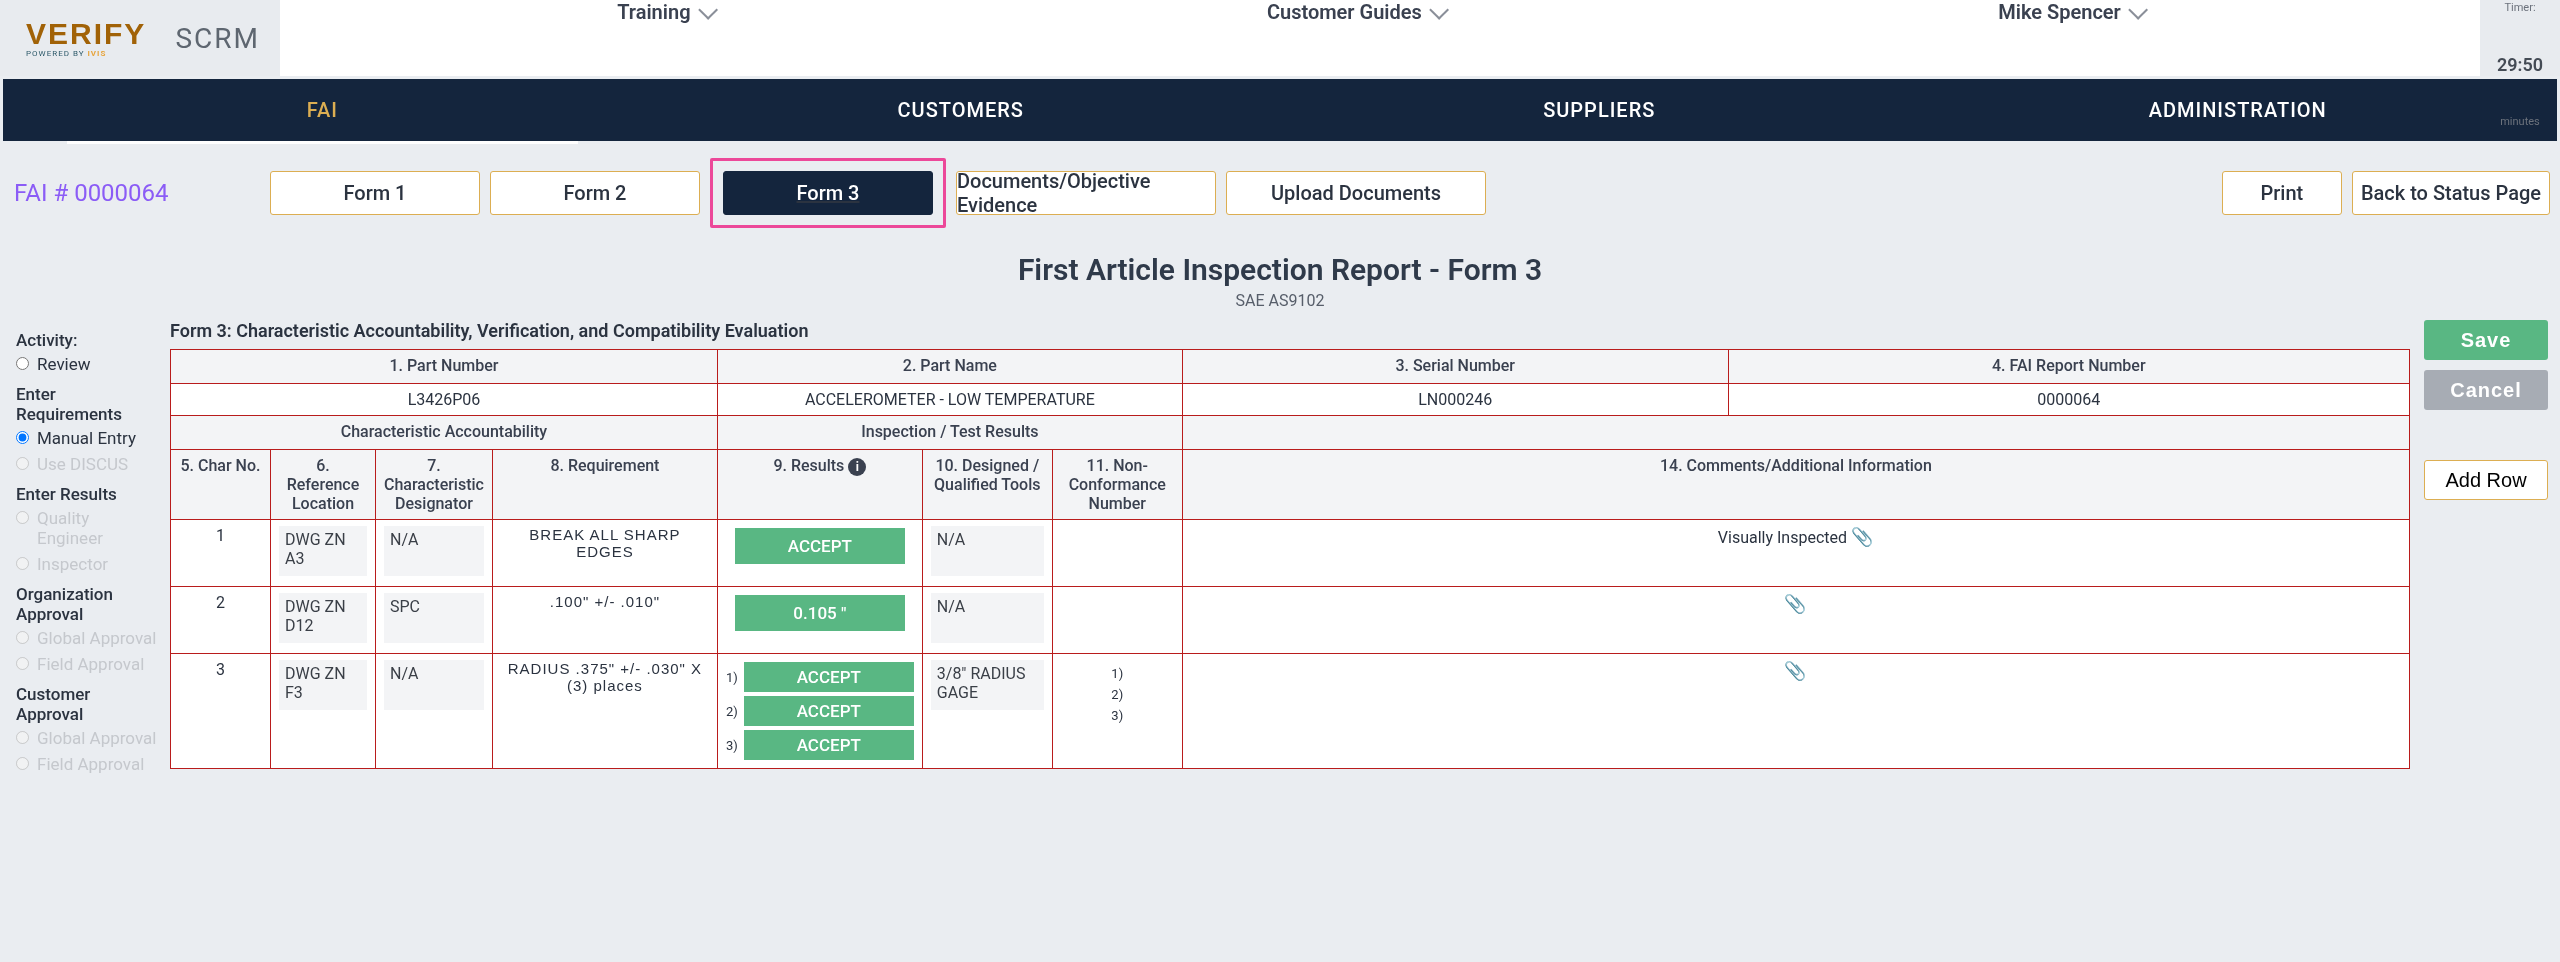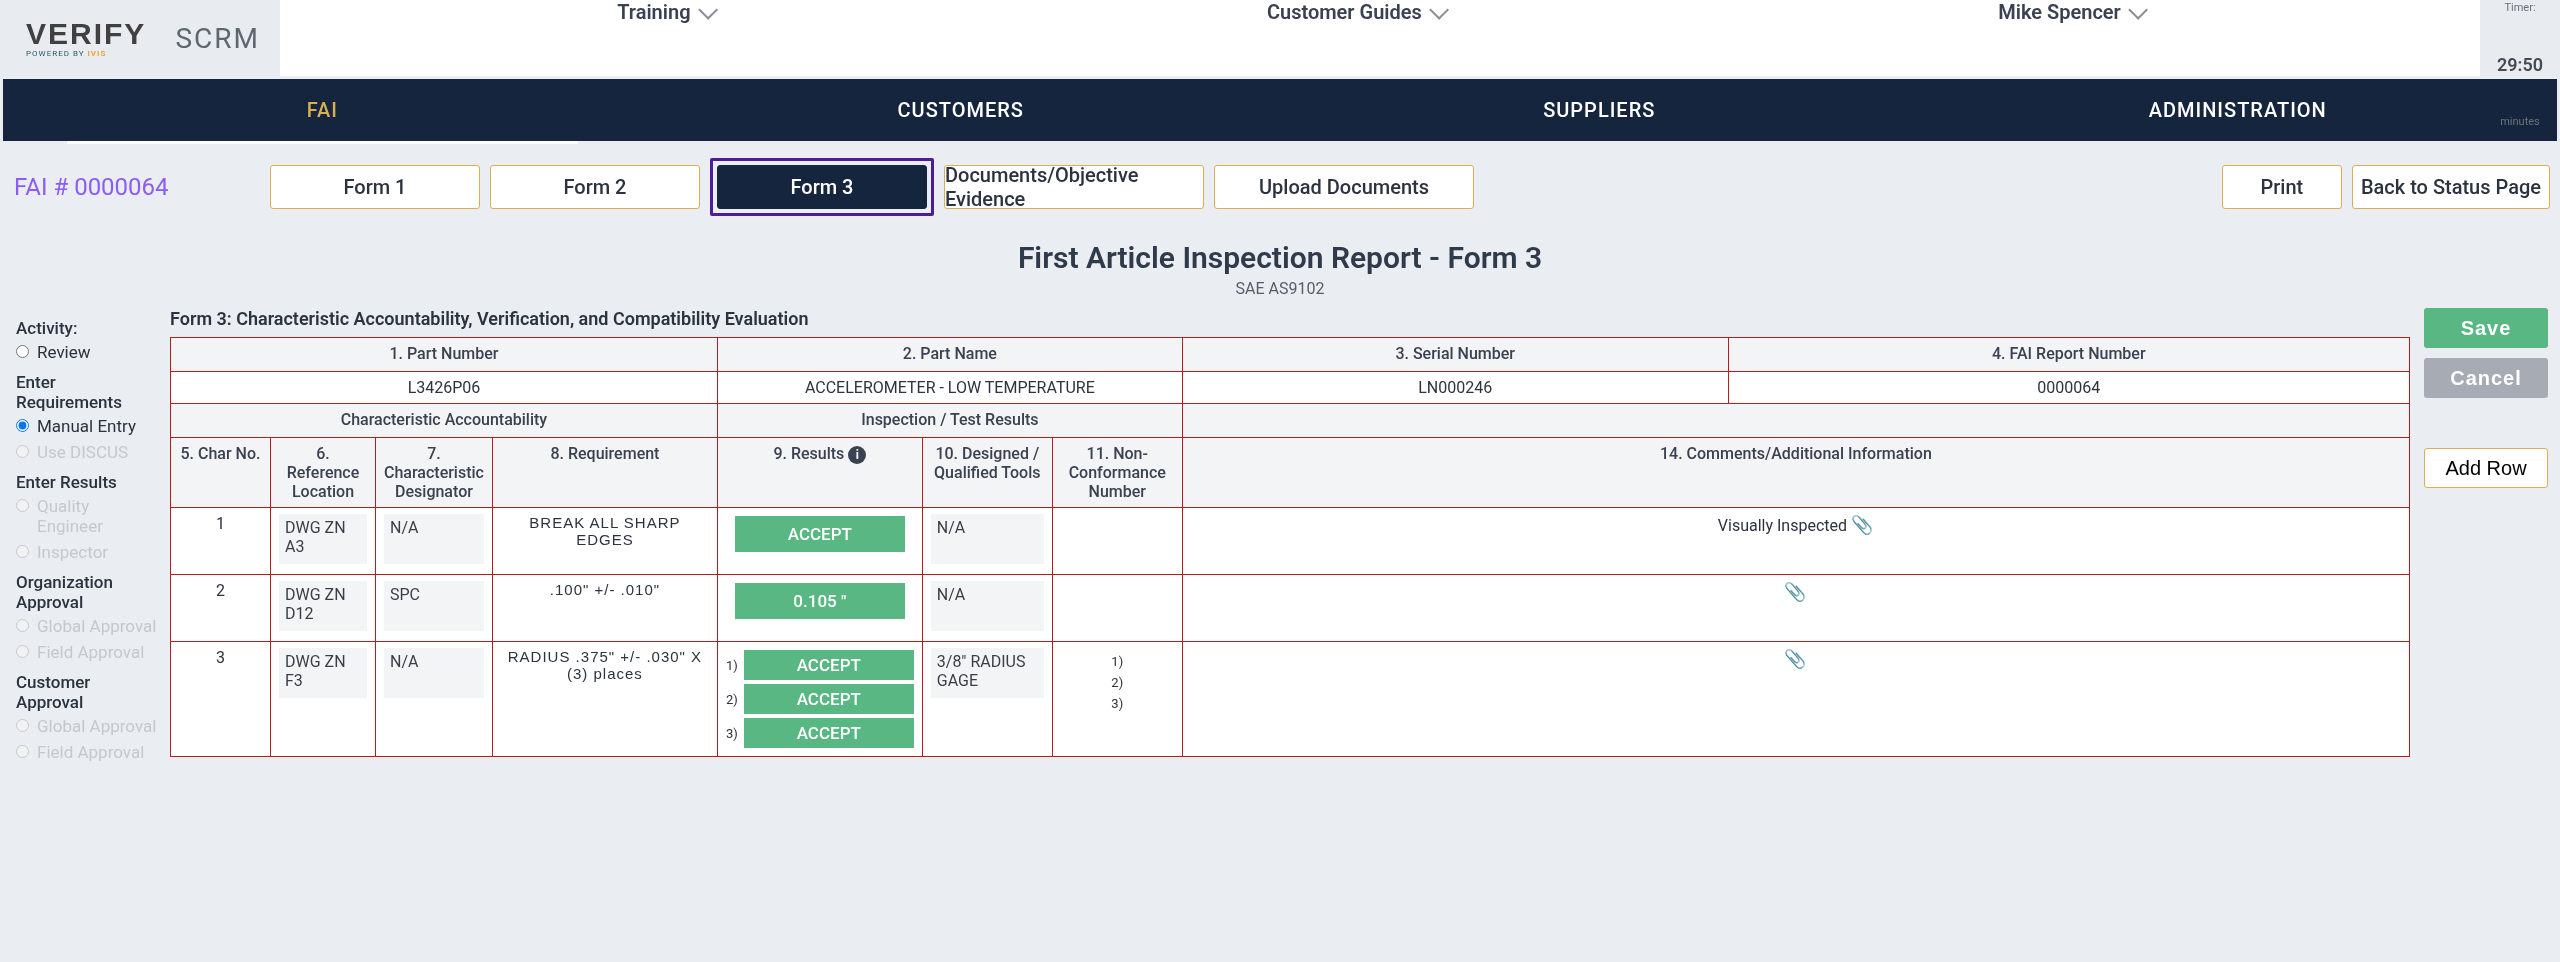--- a/index.html
+++ b/index.html
@@ -1,21 +1,21 @@
 <!DOCTYPE html>
 <html><head>
 <meta charset="utf-8">
 <style>
   * { box-sizing: border-box; margin: 0; padding: 0; }
   body { font-family: -apple-system, "Segoe UI", Roboto, Arial, sans-serif; color: #2b3340; background: #eaedf1; width: 2560px; }
 
   
   .topbar { display: flex; align-items: stretch; height: 76px; background: #fff; }
   .logo-block { width: 280px; background: #e8ebef; display: flex; align-items: center; justify-content: space-between; padding: 0 20px 0 26px; }
-  .verify-logo { font-family: Arial, sans-serif; font-weight: 800; letter-spacing: 2px; font-size: 30px; color: #404040; line-height: 1; }
+  .verify-logo { font-family: Arial, sans-serif; font-weight: 800; letter-spacing: 2px; font-size: 30px; color: #a16207; line-height: 1; }
   .verify-sub { font-size: 8px; letter-spacing: 1px; color: #2f5b6b; }
   .ivis-sub { color: #e7a43b; font-weight: 700; }
   .scrm { font-size: 28px; font-weight: 400; color: #5e6670; letter-spacing: 2px; }
 
   .top-nav { flex: 1; display: flex; align-items: flex-start; justify-content: space-around; padding: 0 60px; }
   .top-nav-item { font-size: 20px; color: #3a4150; font-weight: 600; display: flex; align-items: center; gap: 8px; cursor: pointer; }
   .chev { width: 14px; height: 14px; border-right: 2px solid #8a8f99; border-bottom: 2px solid #8a8f99; transform: rotate(45deg) translateY(-3px); }
   .session-block { width: 80px; background: #e8ebef; display: flex; flex-direction: column; align-items: center; justify-content: center; font-size: 11px; color: #6c727c; line-height: 1.2; gap: 40px; }
   .session-t { font-size: 18px; font-weight: 600; color: #444b55; }
 
@@ -27,21 +27,21 @@
   .blue-tabs { flex: 1; display: flex; align-items: stretch; height: 100%; }
   .blue-tab { flex: 1; display: flex; align-items: center; justify-content: center; font-size: 20px; font-weight: 500; letter-spacing: 1px; cursor: pointer; }
   .blue-tab.active { color: #dcae52; position: relative; background: #14253d; }
   .blue-tab.active::after { content: ""; position: absolute; left: 10%; right: 10%; bottom: -3px; height: 3px; background: #fff; }
 
   
   .sub-toolbar { display: flex; align-items: center; gap: 10px; padding: 14px 10px; }
   .fai-no { font-size: 24px; font-weight: 400; color: #8b5cf6; padding-left: 4px; width: 250px; }
   .tb-btn { flex: 0 0 auto; height: 44px; min-width: 210px; border: 1px solid #dcae52; background: #fff; color: #2b3340; font-size: 20px; font-weight: 500; border-radius: 3px; display: flex; align-items: center; justify-content: center; cursor: pointer; }
   .tb-btn.active { background: #14253d; color: #fff; border-color: #14253d; }
-  .tb-form3-wrap { border: 3px solid #4c1d95; padding: 4px; border-radius: 2px; }
+  .tb-form3-wrap { border: 3px solid #ec4899; padding: 10px; border-radius: 2px; text-decoration: underline; }
   .tb-spacer { flex: 1; }
 
   
   .tb-form { width: 210px; }
   .tb-doc { width: 260px; }
 
   
   .page-heading { text-align: center; margin-top: 10px; }
   .page-heading h1 { font-size: 30px; font-weight: 600; color: #2f3a4a; }
   .page-heading .std { font-size: 16px; color: #575e6a; margin-top: 4px; }

